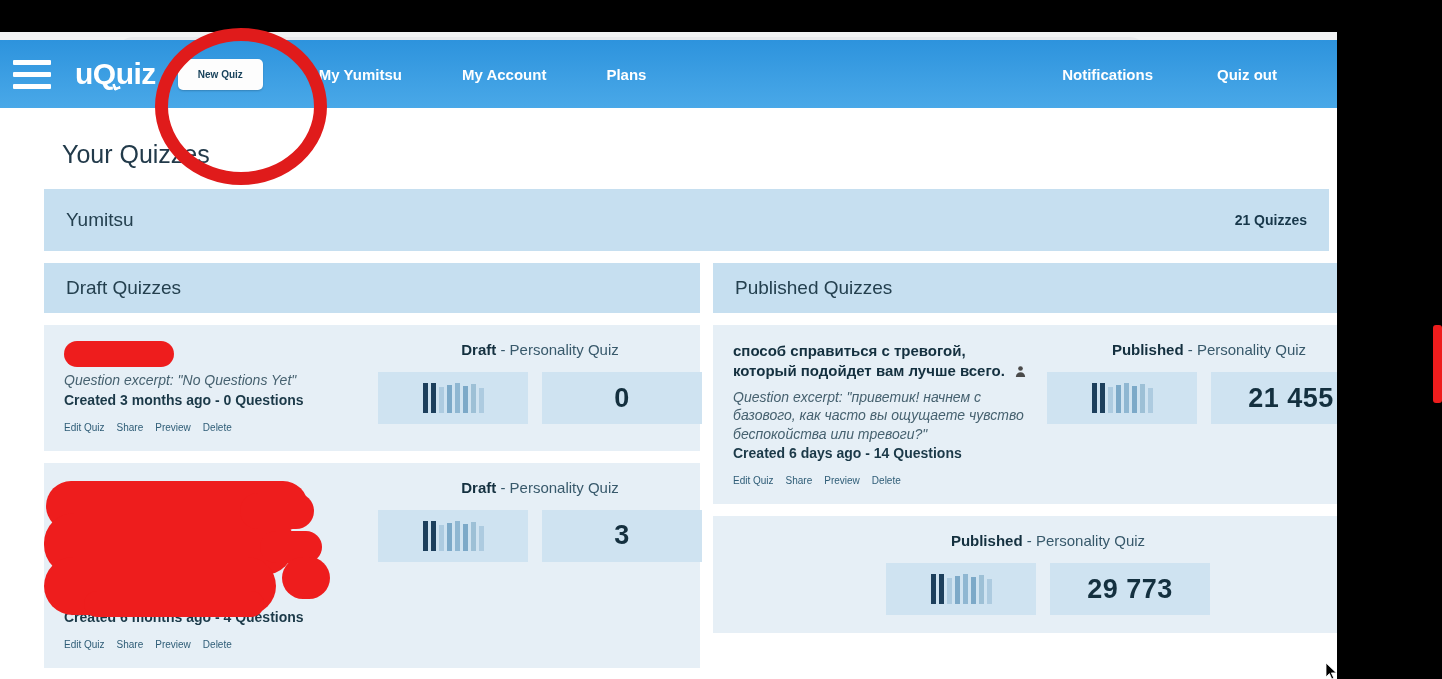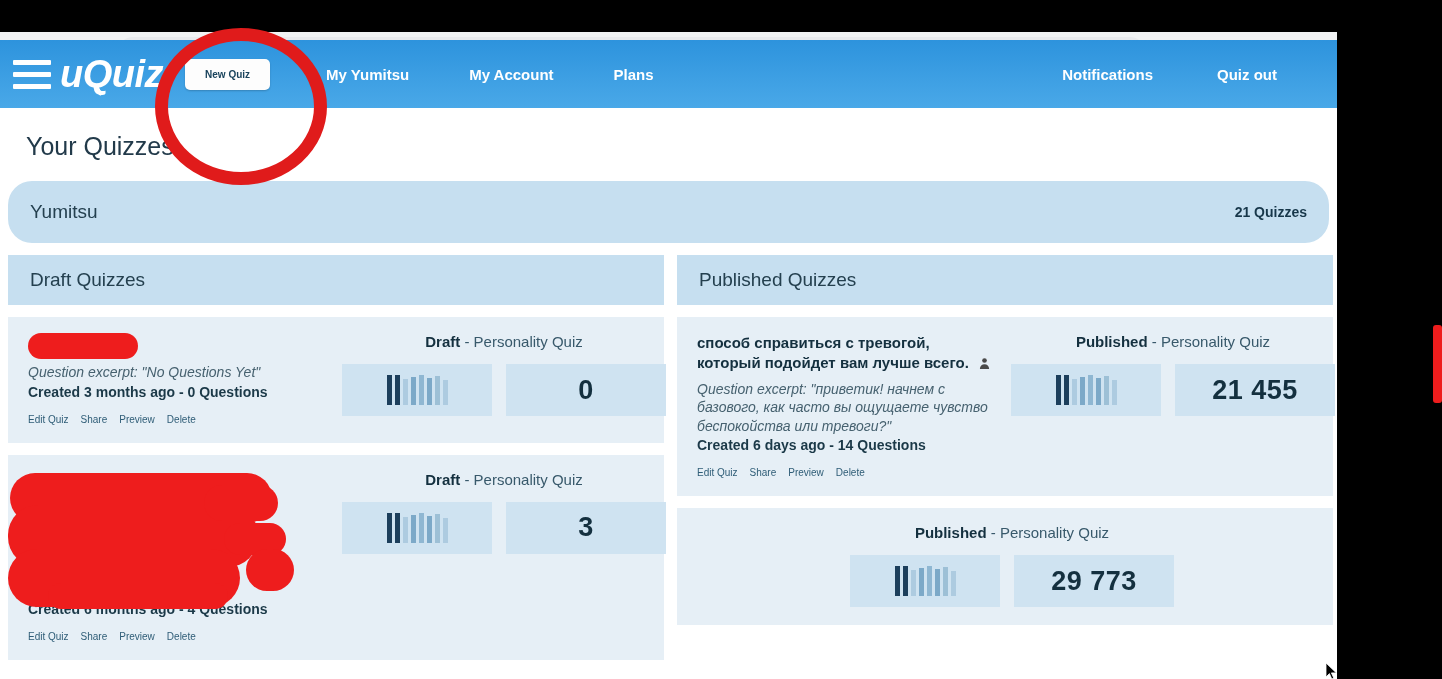--- a/index.html
+++ b/index.html
@@ -68,51 +68,51 @@
 
   
   .navbar {
     position: relative; height: 68px; width: 1337px;
     background: linear-gradient(180deg, #2d93dd 0%, #3d9fe3 55%, #49a8e8 100%);
     display: flex; align-items: center;
   }
   .hamburger { margin-left: 10px; width: 44px; display: flex; flex-direction: column; gap: 7px; padding: 0 3px; }
   .hamburger span { display: block; height: 5px; background: #fff; border-radius: 1px; }
   .brand {
-    color: #fff; font-size: 38px; font-weight: bold; letter-spacing: -.5px;
-    margin-left: 6px; position: relative; white-space: nowrap; font-style: italic;
+    color: #fff; font-size: 30px; font-weight: bold; letter-spacing: -.5px;
+    margin-left: 21px; position: relative; white-space: nowrap;
   }
   .brand .qtail {
     position: absolute; left: 38px; bottom: 1px; width: 7px; height: 7px;
     border-left: 3px solid #fff; border-bottom: 3px solid #fff; transform: rotate(-20deg);
     border-radius: 0 0 0 2px;
   }
   .newquiz {
     margin-left: 22px; background: #fdfdfd; color: #19435c;
     font-size: 10px; font-weight: bold; border: none; border-radius: 5px;
     padding: 10px 20px; box-shadow: 0 1px 2px rgba(0,0,0,.2); cursor: pointer;
   }
   .navlinks { display: flex; align-items: center; margin-left: 26px; }
   .navlink {
     color: #fff; font-size: 15px; font-weight: bold; text-decoration: none;
     padding: 0 30px; white-space: nowrap;
   }
   .navright { margin-left: auto; display: flex; align-items: center; padding-right: 28px; }
   .navright .navlink { padding: 0 32px; }
 
   
-  .page { padding: 0 8px; }
+  .page { padding: 8px 8px; margin-left: 36px; }
   .page-title {
     font-size: 25px; color: #223a4a; font-weight: normal;
     padding: 24px 0 20px 18px;
   }
 
   .bar-user {
     background: #c6dff0; height: 62px; display: flex; align-items: center;
-    padding: 0 22px; margin: 0 0 12px 0; border-radius: 24px;
+    padding: 0 22px; margin: 0 0 12px 0;
   }
   .bar-user .uname { font-size: 19px; color: #24404f; }
   .bar-user .ucount { margin-left: auto; font-size: 14px; font-weight: bold; color: #17374a; }
 
   .columns { display: flex; gap: 13px; }
   .col { width: 656px; }
 
   .section-head {
     background: #c6dff0; height: 50px; display: flex; align-items: center;
     padding: 0 22px; font-size: 19px; color: #24404f;

